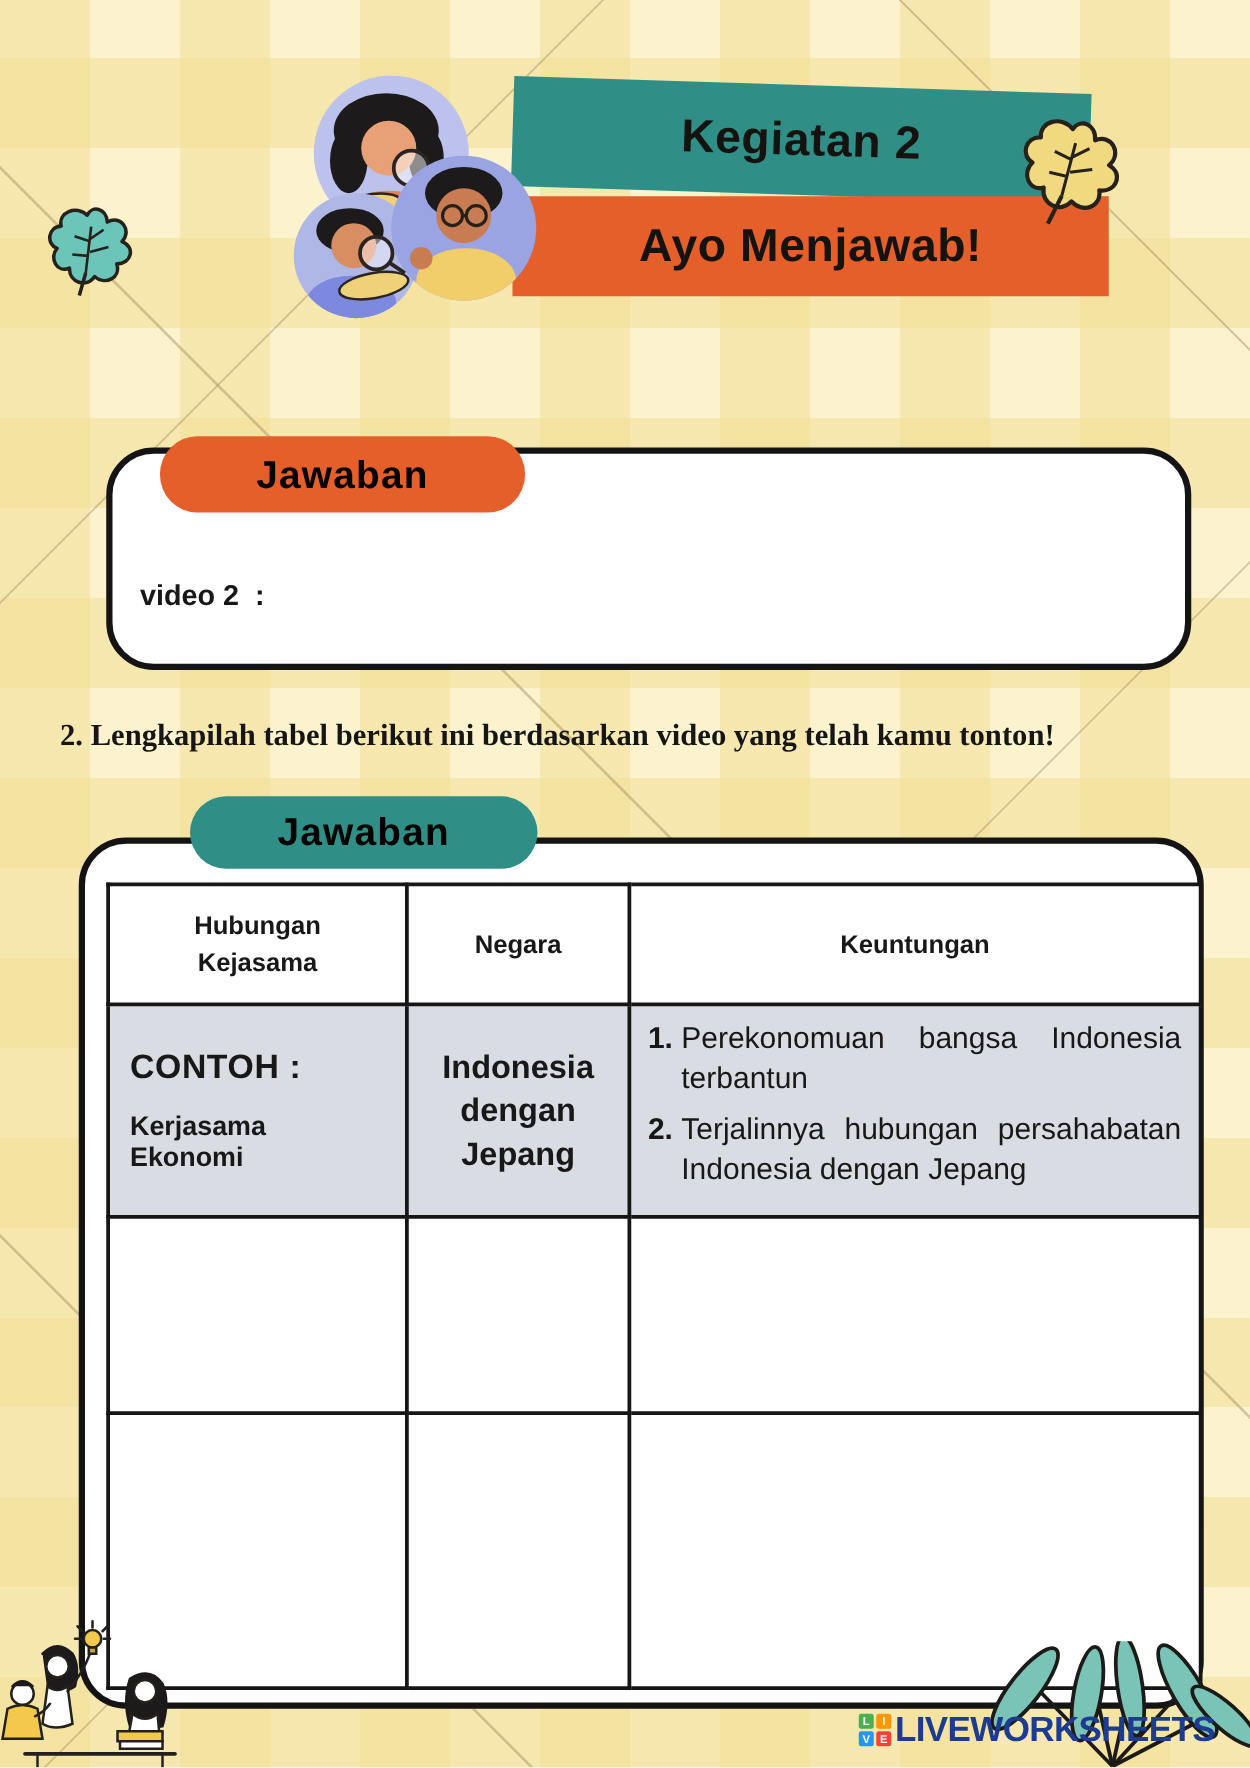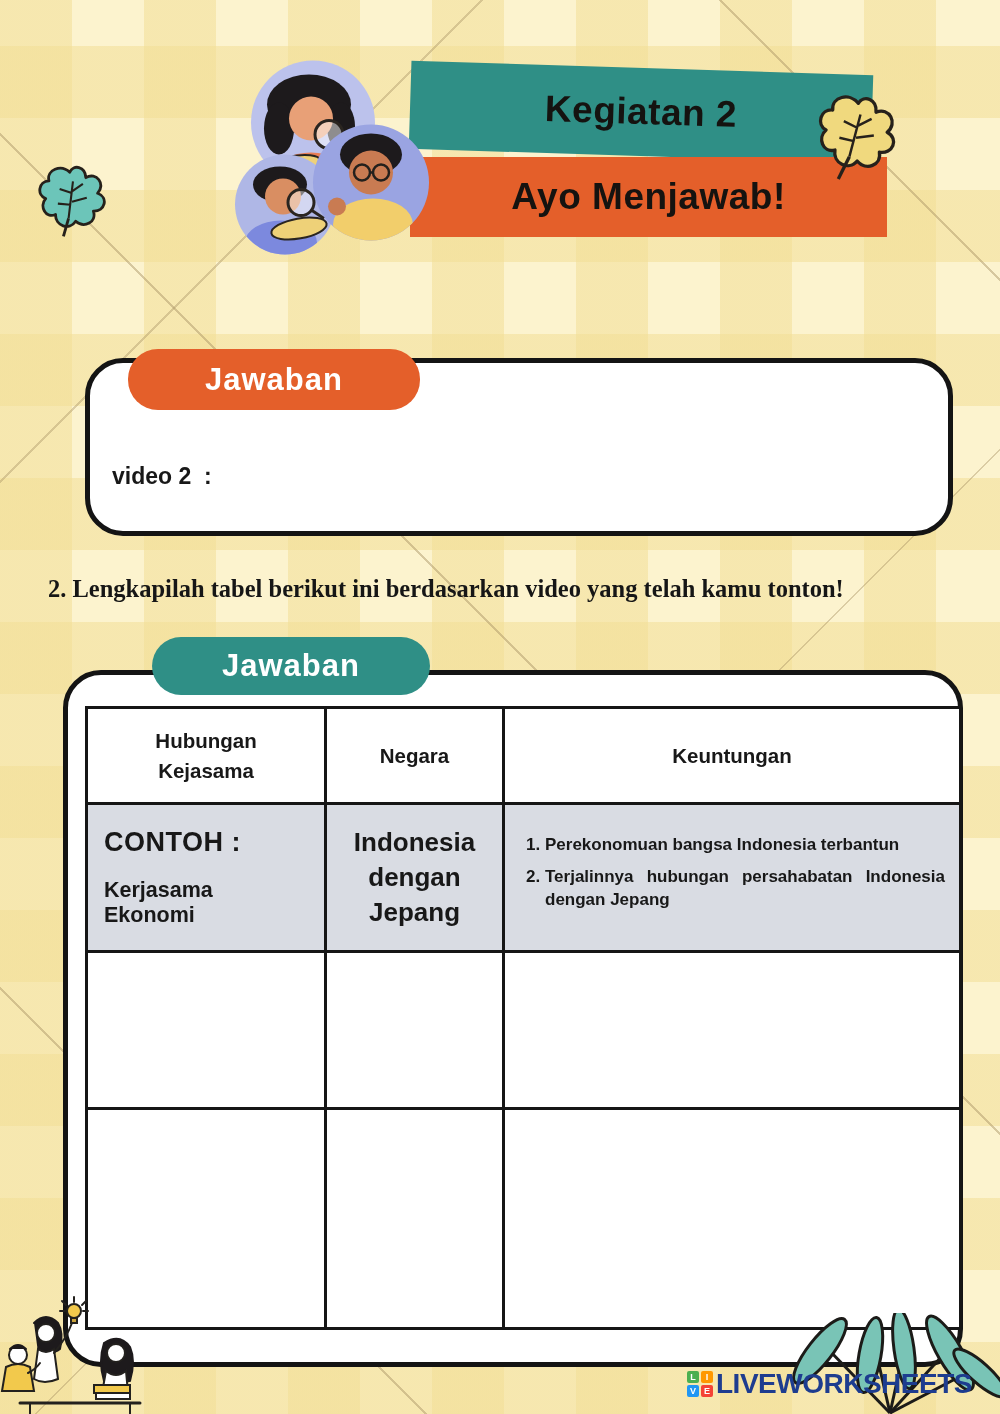--- a/index.html
+++ b/index.html
@@ -34,21 +34,21 @@
               line-height:1.38; text-align:justify; color:#161616; z-index:2; }
   .q1 { top:281px; padding-left:26px; text-indent:-26px; }
   .q2 { top:572px;font-family:Liberation Serif, serif; }
 
   
   .answer-box { position:absolute; background:#fff; border:5px solid #141414; border-radius:38px; z-index:2; }
   .box1 { left:85px; top:358px; width:868px; height:178px; }
   .box2 { left:63px; top:670px; width:900px; height:697px; }
 
   .pill { position:absolute; display:flex; align-items:center; justify-content:center;
-          border-radius:30px; color:#ffffff; font-size:31px; font-weight:800; letter-spacing:1px; z-index:5; }
+          border-radius:30px; color:#000000; font-size:31px; font-weight:800; letter-spacing:1px; z-index:5; }
   .pill-orange { left:128px; top:349px; width:292px; height:61px; background:#E45F2A; }
   .pill-teal   { left:152px; top:637px; width:278px; height:58px; background:#2F8F86; }
 
   .video-line { position:absolute; left:112px; display:flex; align-items:center; width:800px; z-index:3; }
   .video-line .lbl { font-size:23px; font-weight:800; white-space:pre; }
   .video-line .field { flex:1; height:30px; margin-left:10px; }
   .vl1 { top:415px; } .vl2 { top:461px; }
 
   
   .tbl-wrap { position:absolute; left:85px; top:706px; width:958px; z-index:3; }
@@ -56,21 +56,21 @@
   col.c1 { width:239px; } col.c2 { width:178px; } col.c3 { width:457px; }
   td, th { border:3.5px solid #161616; vertical-align:middle; background:#fff; }
   tr.hdr td { height:96px; text-align:center; font-size:20.5px; font-weight:800; line-height:1.45; }
   tr.hdr .hd-narrow { display:block; max-width:118px; margin:0 auto; }
   tr.example td { background:#D9DCE3; height:148px; }
   .cell-contoh { padding:10px 26px 10px 16px; }
   .contoh-title { font-size:27px; font-weight:800; letter-spacing:.5px; margin-bottom:20px; }
   .contoh-sub   { font-size:21.5px; font-weight:800; }
   .cell-country { text-align:center; font-size:26px; font-weight:800; line-height:1.35; padding:0 26px; }
   .cell-benefits { padding:10px 14px 10px 12px; }
-  .cell-benefits ol { margin:0; padding-left:28px; font-size:17px; font-weight:700; line-height:1.32; text-align:justify; }
+  .cell-benefits ol { margin:0; padding-left:28px; font-size:24px; font-weight:400; line-height:1.32; text-align:justify; }
   .cell-benefits li { margin-bottom:10px; }
   .cell-benefits li::marker { font-weight:800; }
   tr.empty1 td { height:157px; }
   tr.empty2 td { height:220px; }
 
   
   .brand { position:absolute; left:687px; top:1368px; display:flex; align-items:center; z-index:8; }
   .brand-grid { display:grid; grid-template-columns:12px 12px; grid-template-rows:12px 12px; gap:2px; margin-right:3px; }
   .brand-grid span { display:flex; align-items:center; justify-content:center;
                      font-size:9px; font-weight:800; color:#fff; border-radius:2px; }

